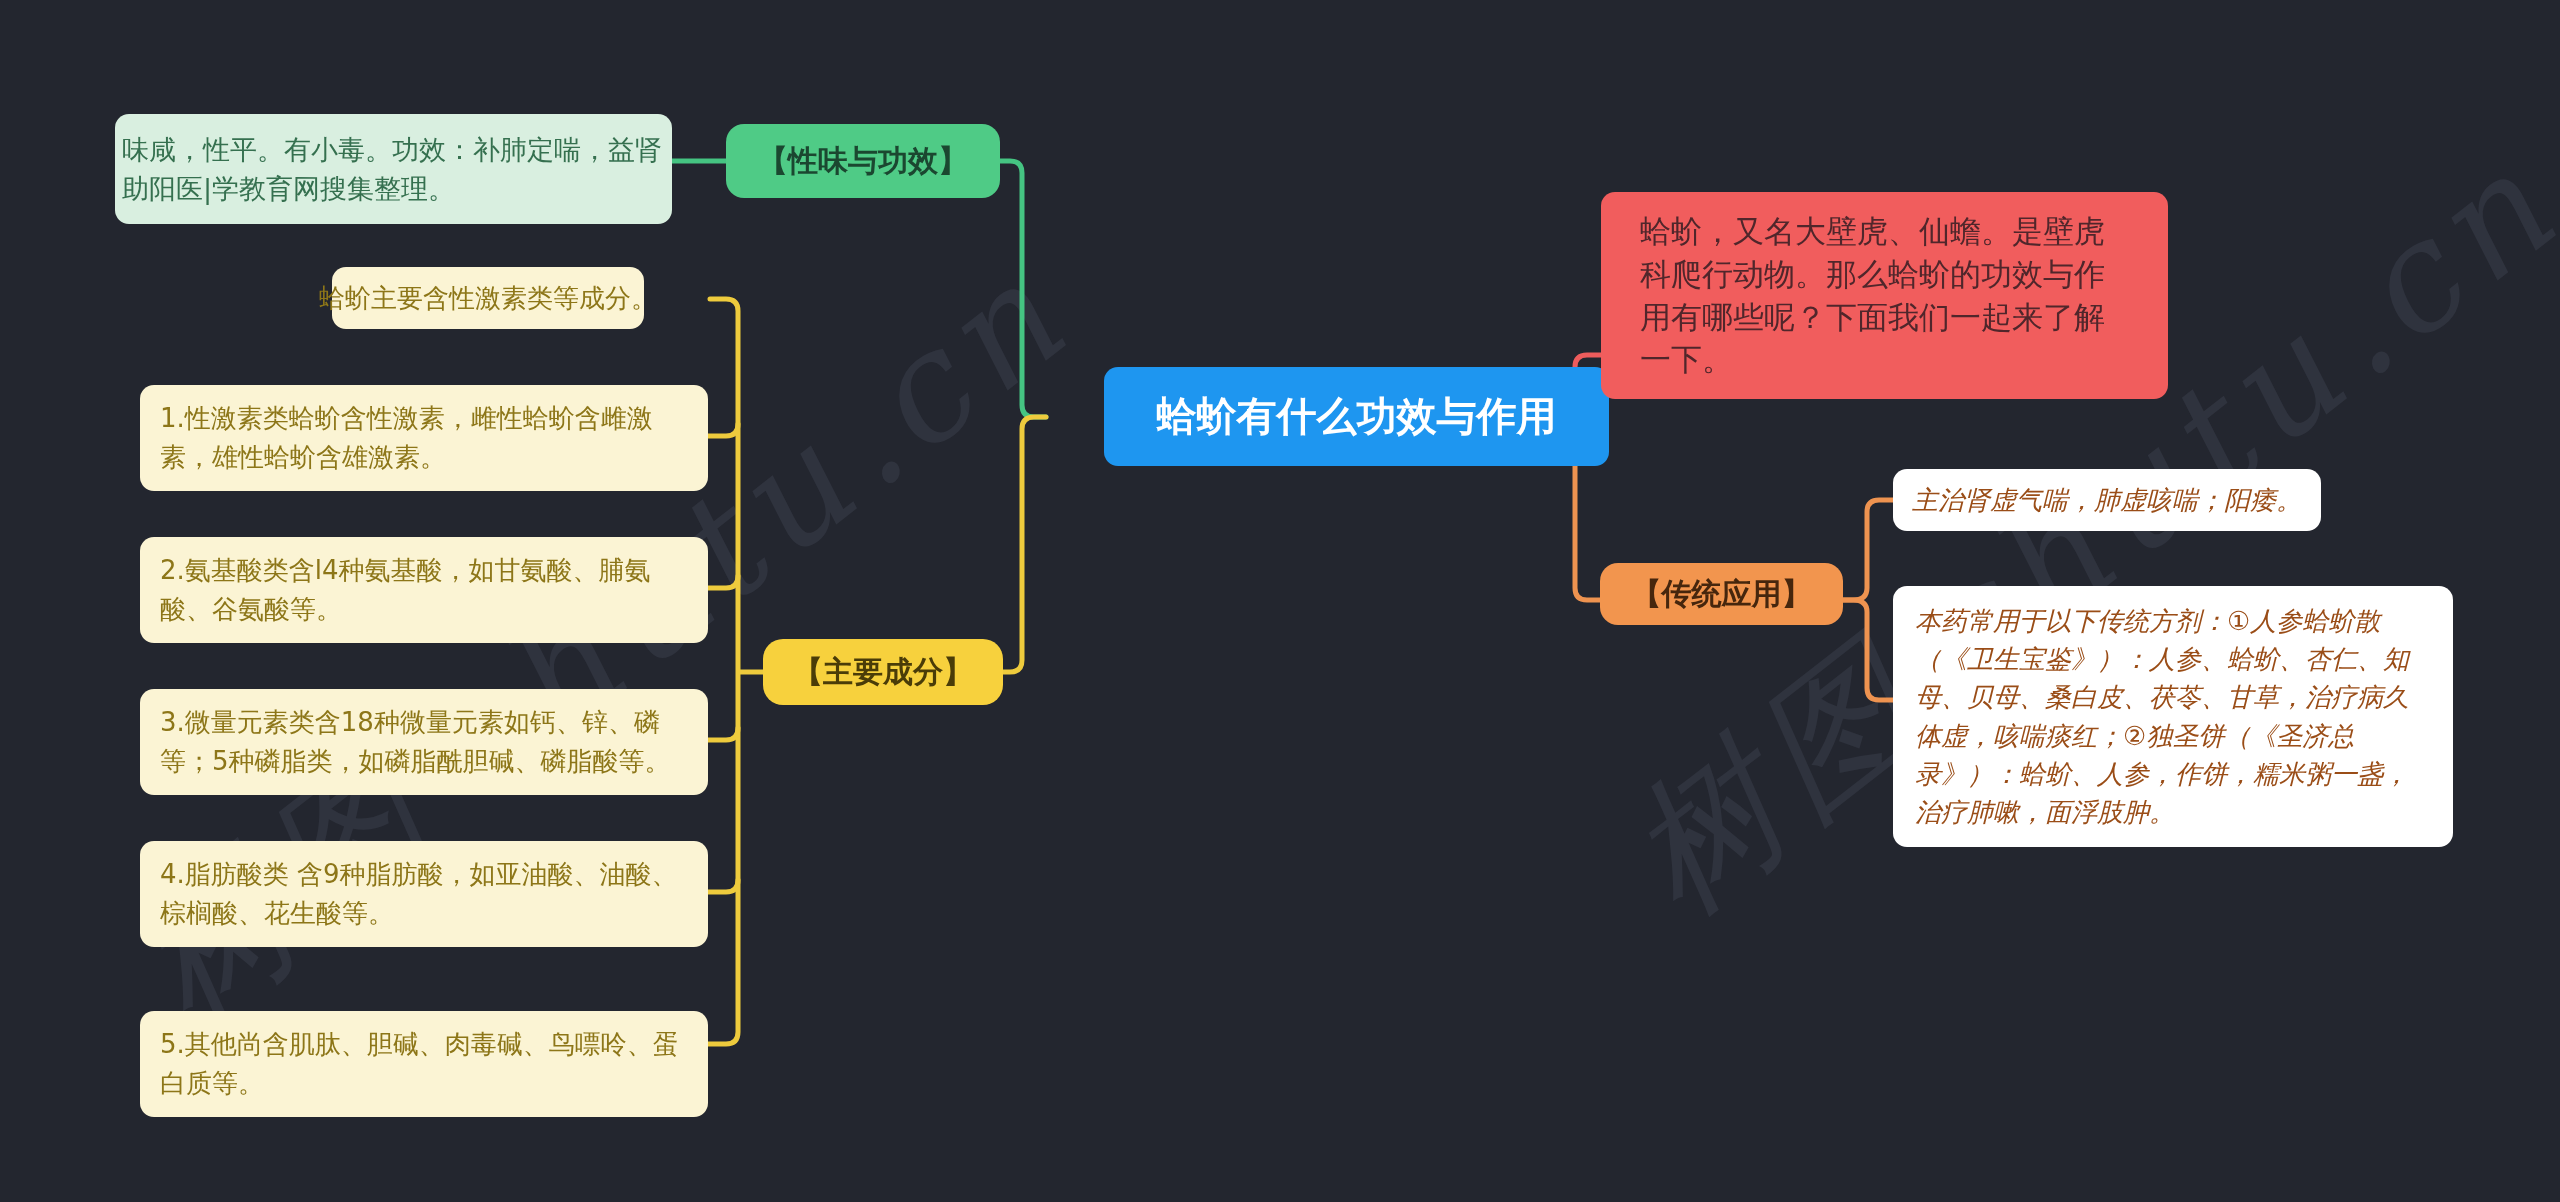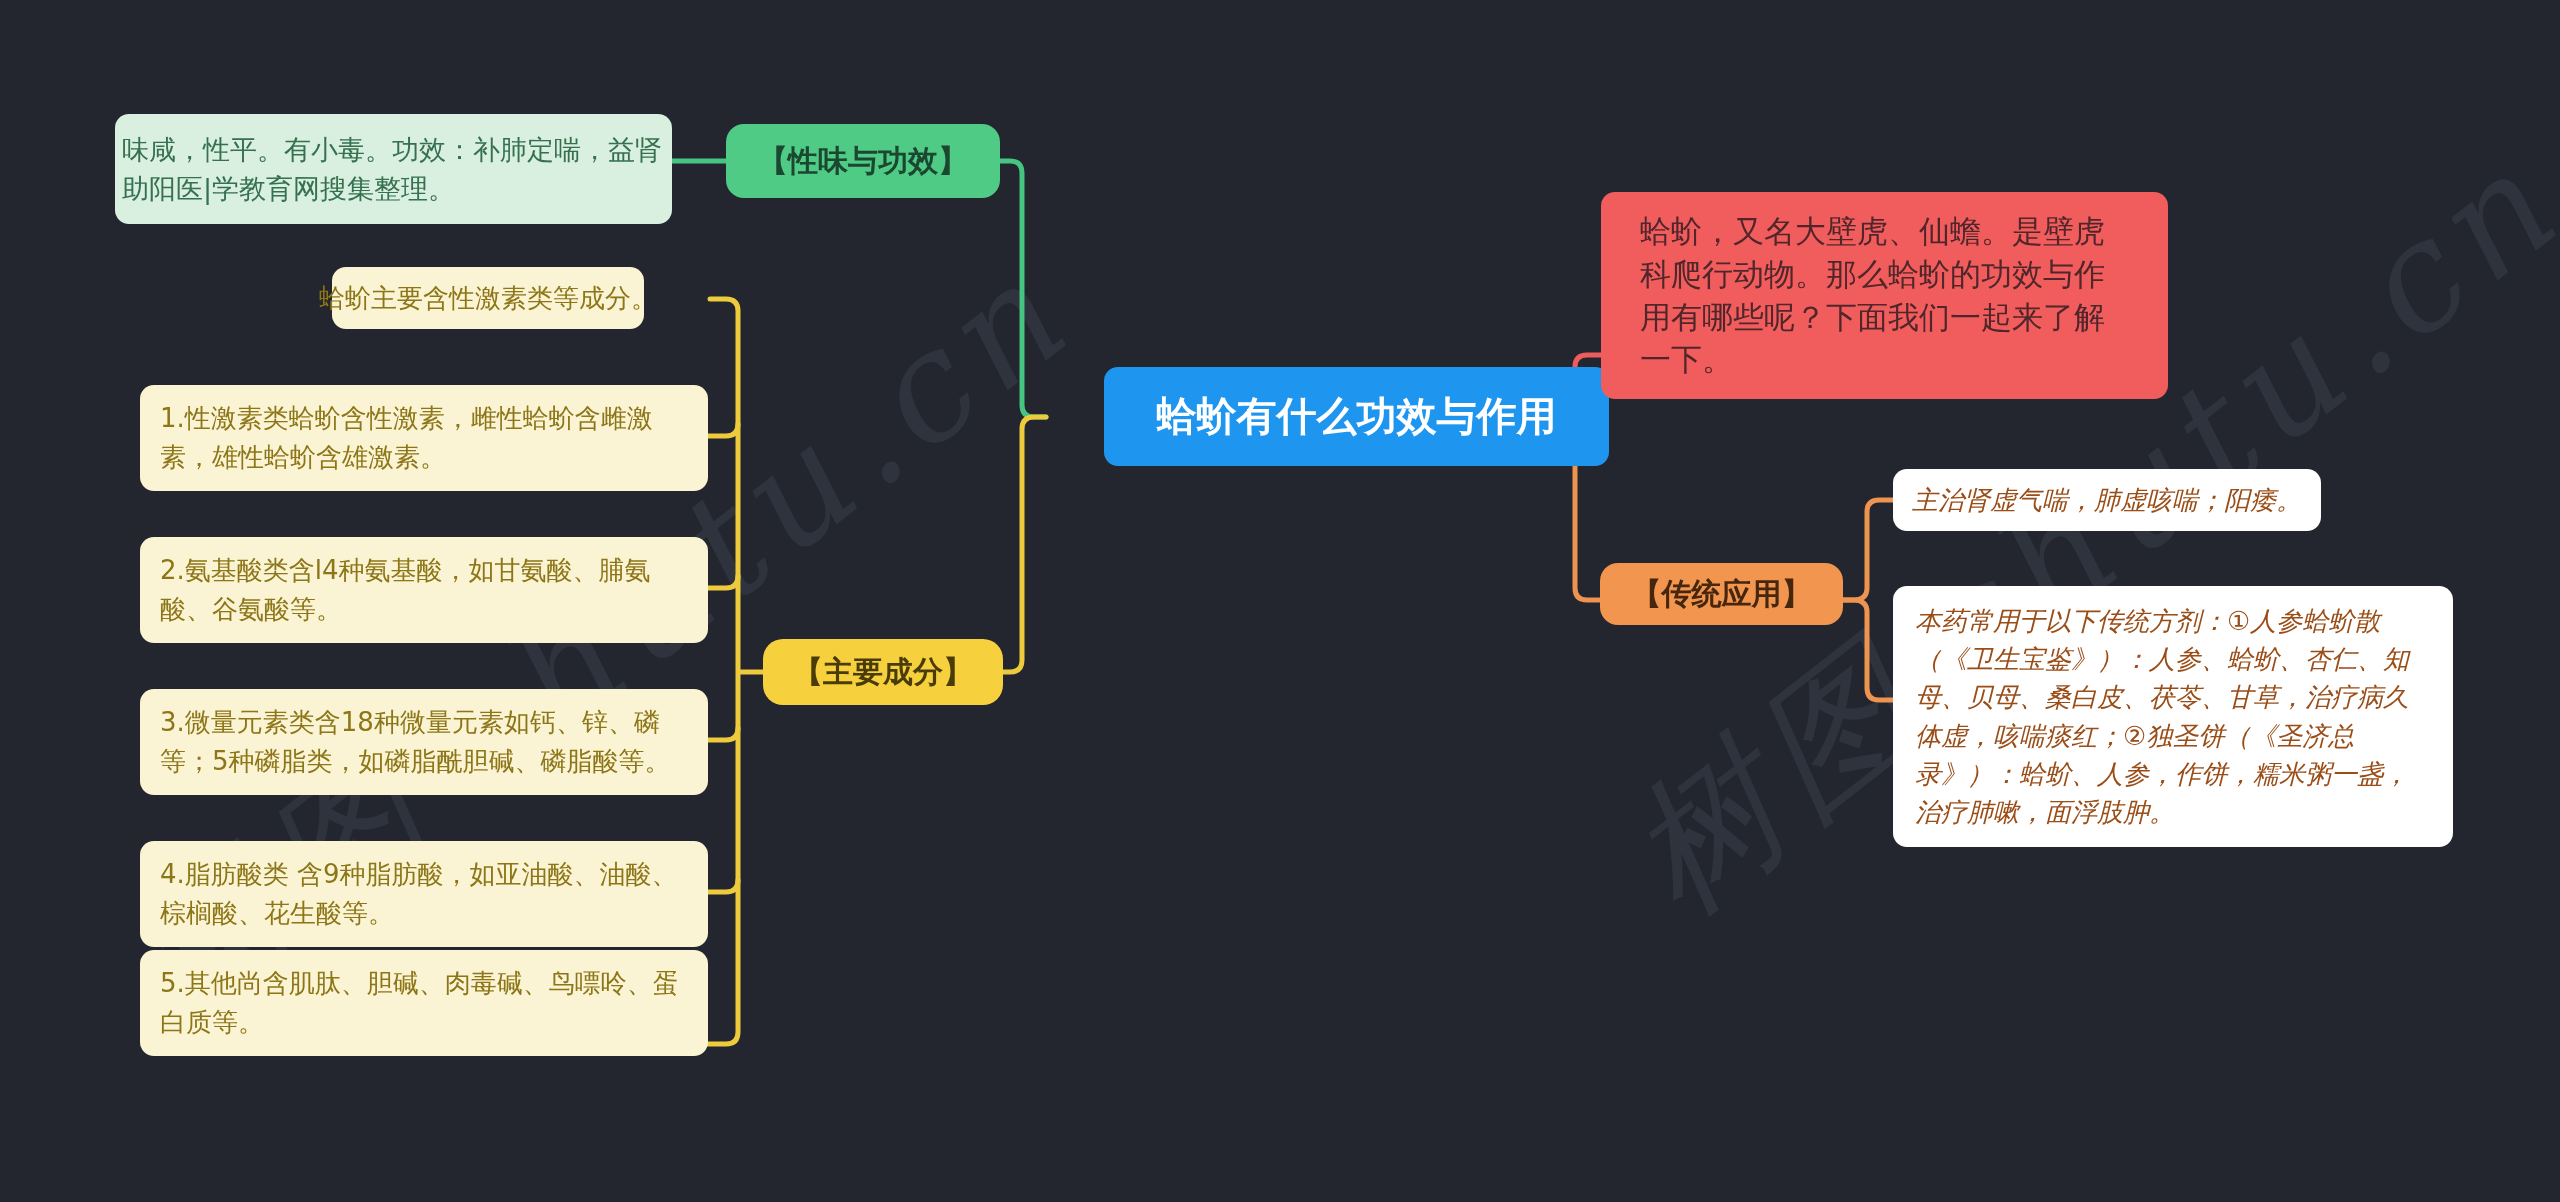--- a/index.html
+++ b/index.html
@@ -65,21 +65,21 @@
   .intro-box{
     left:332px;top:267px;width:312px;height:62px;
     display:flex;align-items:center;justify-content:center;
     font-size:26px;white-space:nowrap;
   }
   .comp{left:140px;width:568px;}
   .comp1{top:385px;}
   .comp2{top:537px;}
   .comp3{top:689px;}
   .comp4{top:841px;}
-  .comp5{top:950px;}
+  .comp5{top:1011px;}
   .label-zhuyao{
     left:763px;top:639px;width:240px;height:66px;
     background:#f7d13d;color:#4a3c08;border-radius:20px;
   }
   .label-chuantong{
     left:1600px;top:563px;width:243px;height:62px;
     background:#f2954e;color:#46260d;
   }
   .pink{background:#ffffff;color:#9a4d17;font-style:italic;}
   .pink1{

